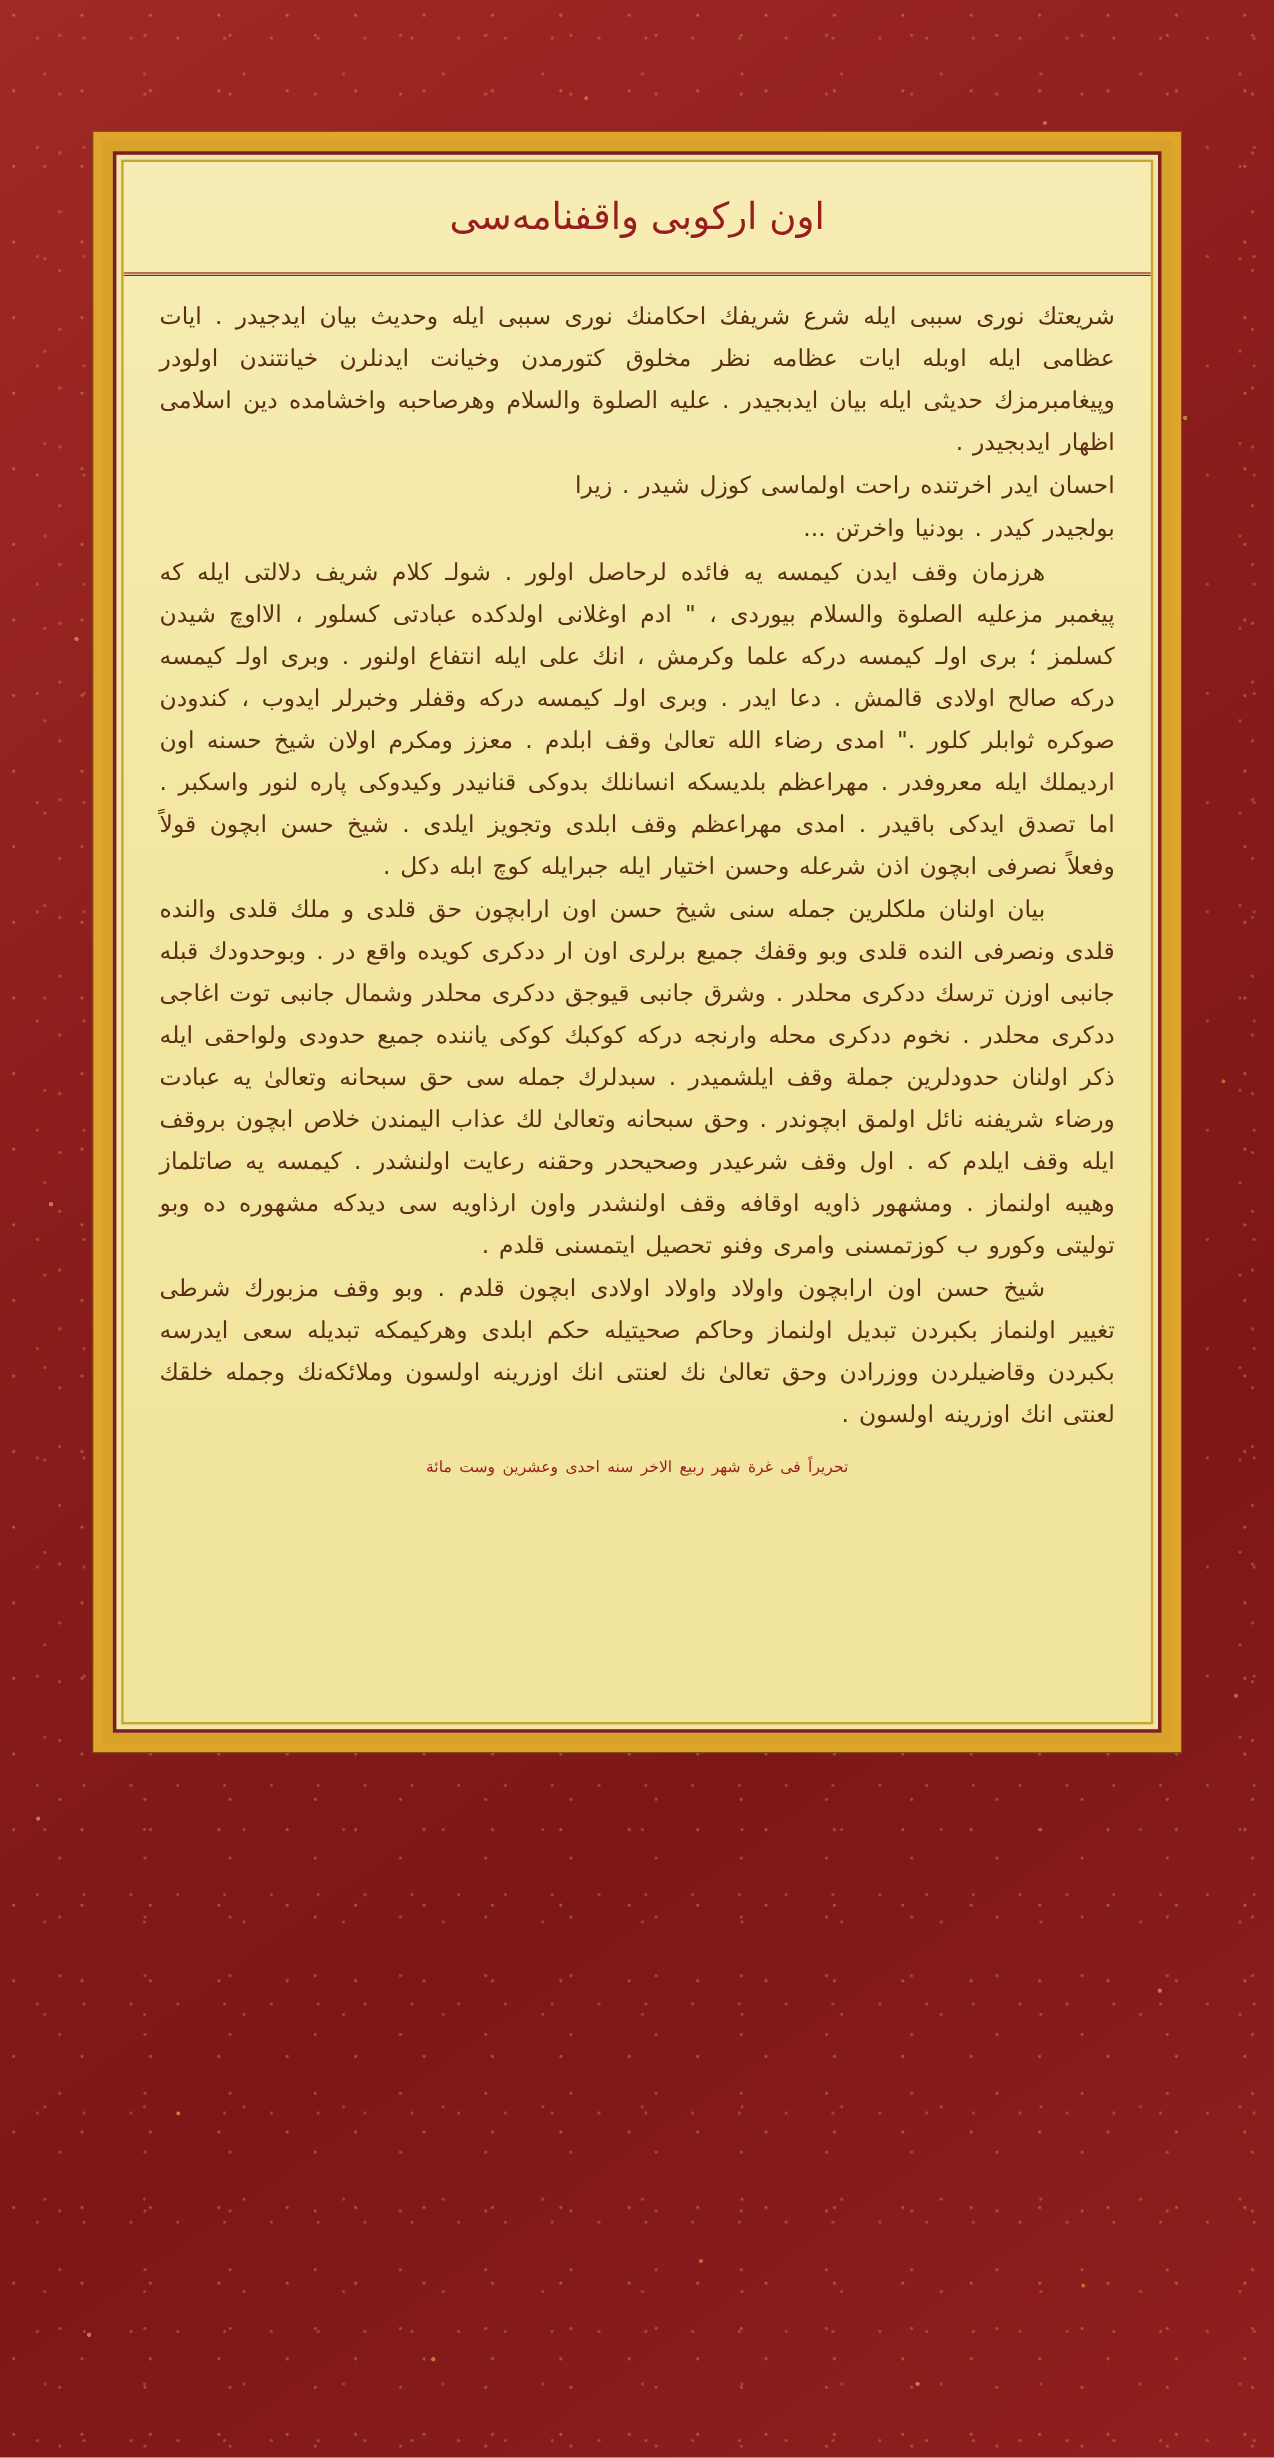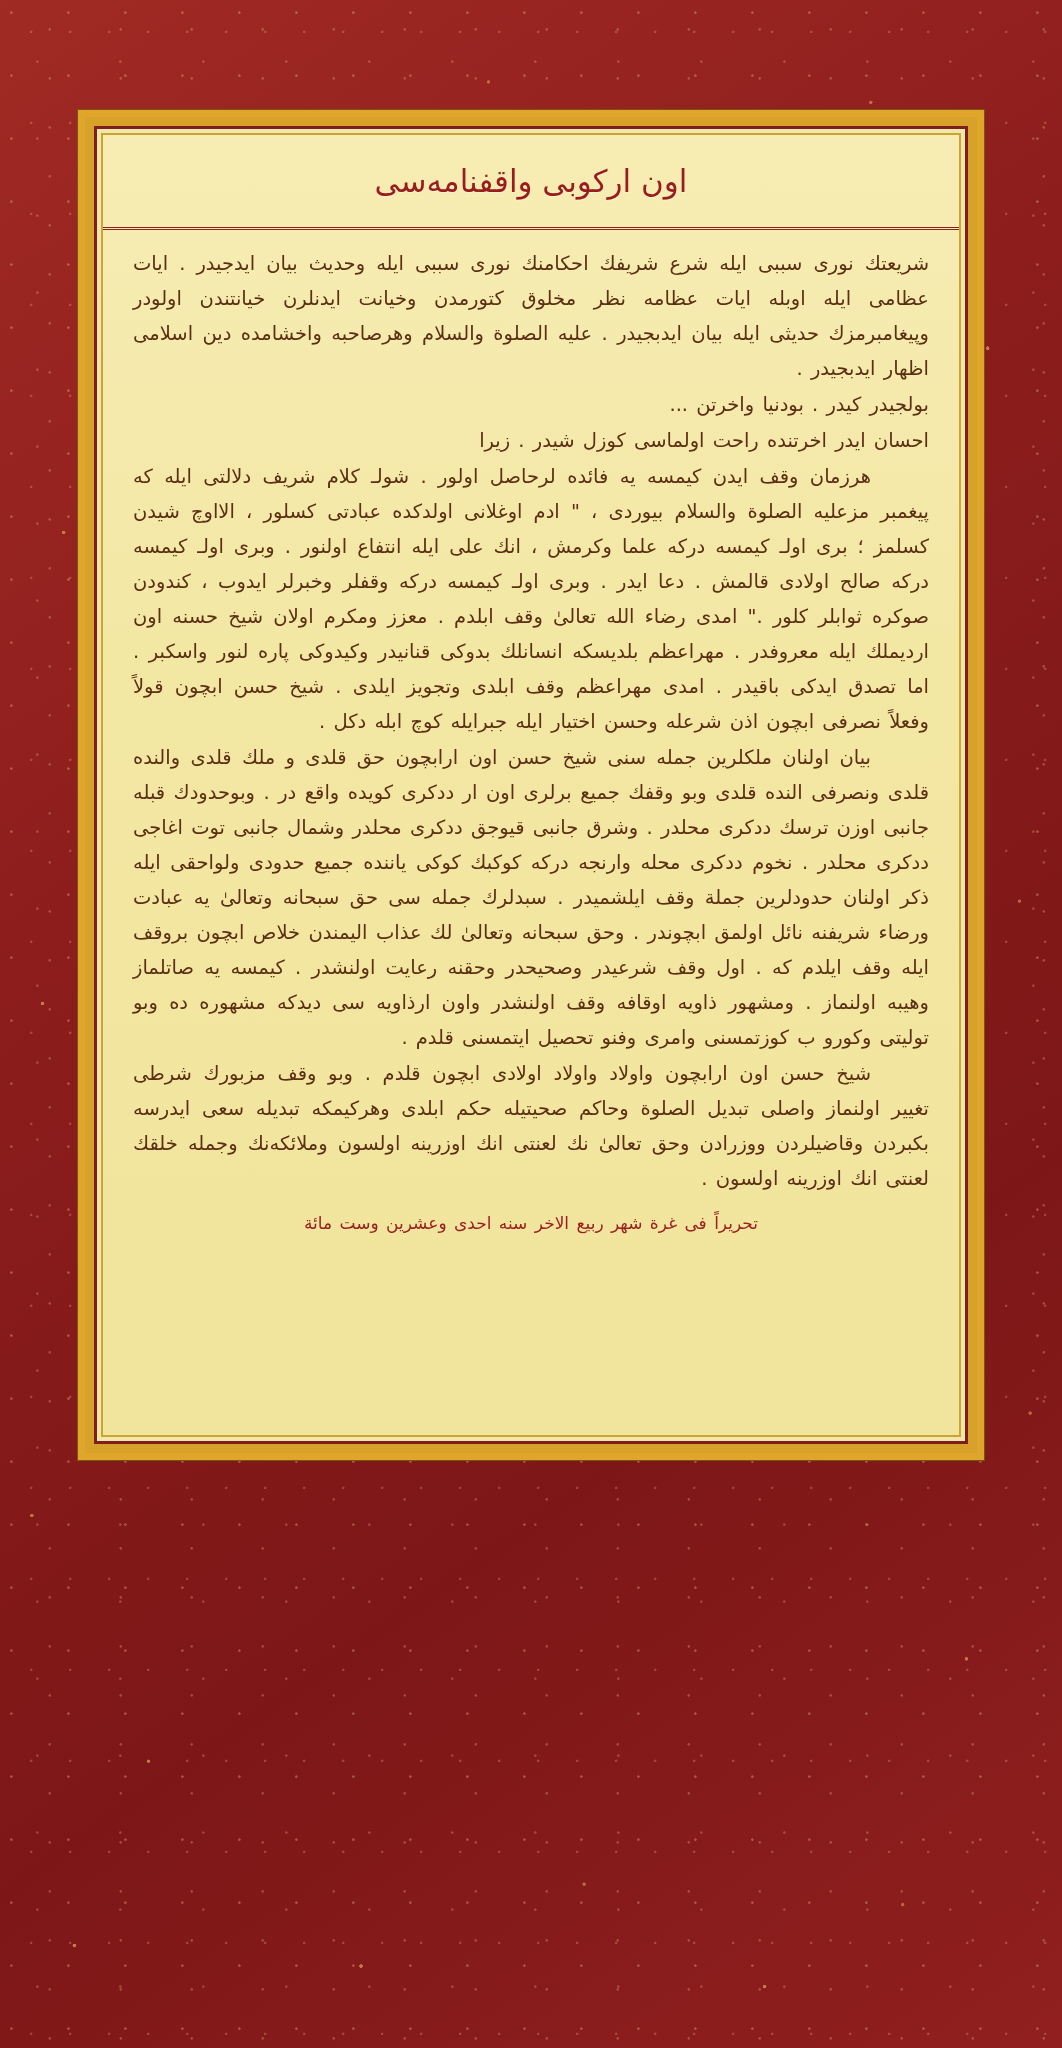--- a/index.html
+++ b/index.html
@@ -127,44 +127,44 @@
     color: #5b2f13;
     margin: 0 0 1px 0;
     text-indent: 0;
     word-spacing: 2px;
   }
   .para.indent { text-indent: 58px; }
   .para.closing {
     text-align: right;
     text-align-last: center;
     margin-top: 10px;
-    font-size: 17px;
+    font-size: 13px;
   }
   .rubric { color: #9b2020; }
 </style>
 </head>
 <body>
 
 <div class="manuscript-page">
   <div class="speckle-overlay"></div>
 
   <div class="gold-frame">
     <div class="inner-frame">
       <div class="inner-frame2">
 
         <div class="title-band">
           <div class="title-text">اون ارکوبی واقفنامه‌سی</div>
         </div>
 
         <div class="body-area">
           <p class="para">شریعتك نوری سببی ایله شرع شریفك احكامنك نوری سببی ایله وحدیث بیان ایدجیدر . ایات عظامی ایله اوبله ایات عظامه نظر مخلوق كتورمدن وخیانت ایدنلرن خیانتندن اولودر وپیغامبرمزك حدیثی ایله بیان ایدبجیدر . علیه الصلوة والسلام وهرصاحبه واخشامده دین اسلامی اظهار ایدبجیدر .</p>
+          <p class="para">احسان ایدر اخرتنده راحت اولماسی                    كوزل شیدر . زیرا</p>
           <p class="para">بولجیدر كیدر . بودنیا واخرتن ...</p>
-          <p class="para">احسان ایدر اخرتنده راحت اولماسی                    كوزل شیدر . زیرا</p>
           <p class="para indent">هرزمان وقف ایدن كیمسه یه فائده لرحاصل اولور . شولـ كلام شریف دلالتی ایله كه پیغمبر مزعلیه الصلوة والسلام بیوردی ، " ادم اوغلانی اولدكده عبادتی كسلور ، الااوچ شیدن كسلمز ؛ بری اولـ كیمسه دركه علما وكرمش ، انك علی ایله انتفاع اولنور . وبری اولـ كیمسه دركه صالح اولادی قالمش . دعا ایدر . وبری اولـ كیمسه دركه وقفلر وخبرلر ایدوب ، كندودن صوكره ثوابلر كلور ." امدی رضاء الله تعالیٰ وقف ابلدم . معزز ومكرم اولان شیخ حسنه اون اردیملك ایله معروفدر . مهراعظم بلدیسكه انسانلك بدوكی قنانیدر وكیدوكی پاره لنور واسكبر . اما تصدق ایدكی باقیدر . امدی مهراعظم وقف ابلدی وتجویز ایلدی . شیخ حسن ابچون قولاً وفعلاً نصرفی ابچون اذن شرعله وحسن اختیار ایله جبرایله كوچ ابله دكل .</p>
           <p class="para indent">بیان اولنان ملكلرین جمله سنی شیخ حسن اون ارابچون حق قلدی و ملك قلدی والنده قلدی ونصرفی النده قلدی وبو وقفك جمیع برلری اون ار ددكری كویده واقع در . وبوحدودك قبله جانبی اوزن ترسك ددكری محلدر . وشرق جانبی قیوجق ددكری محلدر وشمال جانبی توت اغاجی ددكری محلدر . نخوم ددكری محله وارنجه دركه كوكبك كوكی یاننده جمیع حدودی ولواحقی ایله ذكر اولنان حدودلرین جملة وقف ایلشمیدر . سبدلرك جمله سی حق سبحانه وتعالیٰ یه عبادت ورضاء شریفنه نائل اولمق ابچوندر . وحق سبحانه وتعالیٰ لك عذاب الیمندن خلاص ابچون بروقف ایله وقف ایلدم كه . اول وقف شرعیدر وصحیحدر وحقنه رعایت اولنشدر . كیمسه یه صاتلماز وهیبه اولنماز . ومشهور ذاویه اوقافه وقف اولنشدر واون ارذاویه سی دیدكه مشهوره ده وبو تولیتی وكورو ب كوزتمسنی وامری وفنو تحصیل ایتمسنی قلدم .</p>
-          <p class="para indent">شیخ حسن اون ارابچون واولاد واولاد اولادی ابچون قلدم . وبو وقف مزبورك شرطی تغییر اولنماز واصلی تبدیل الصلوة وحاكم صحیتیله حكم ابلدی وهركیمكه تبدیله سعی ایدرسه بكبردن وقاضیلردن ووزرادن وحق تعالیٰ نك لعنتی انك اوزرینه اولسون وملائكه‌نك وجمله خلقك لعنتی انك اوزرینه اولسون .</p>
+          <p class="para indent">شیخ حسن اون ارابچون واولاد واولاد اولادی ابچون قلدم . وبو وقف مزبورك شرطی تغییر اولنماز بكبردن تبدیل اولنماز وحاكم صحیتیله حكم ابلدی وهركیمكه تبدیله سعی ایدرسه بكبردن وقاضیلردن ووزرادن وحق تعالیٰ نك لعنتی انك اوزرینه اولسون وملائكه‌نك وجمله خلقك لعنتی انك اوزرینه اولسون .</p>
           <p class="para closing rubric">تحریراً فی غرة شهر ربیع الاخر سنه احدی وعشرین وست مائة</p>
         </div>
 
       </div>
     </div>
   </div>
 </div>
 
 </body></html>

